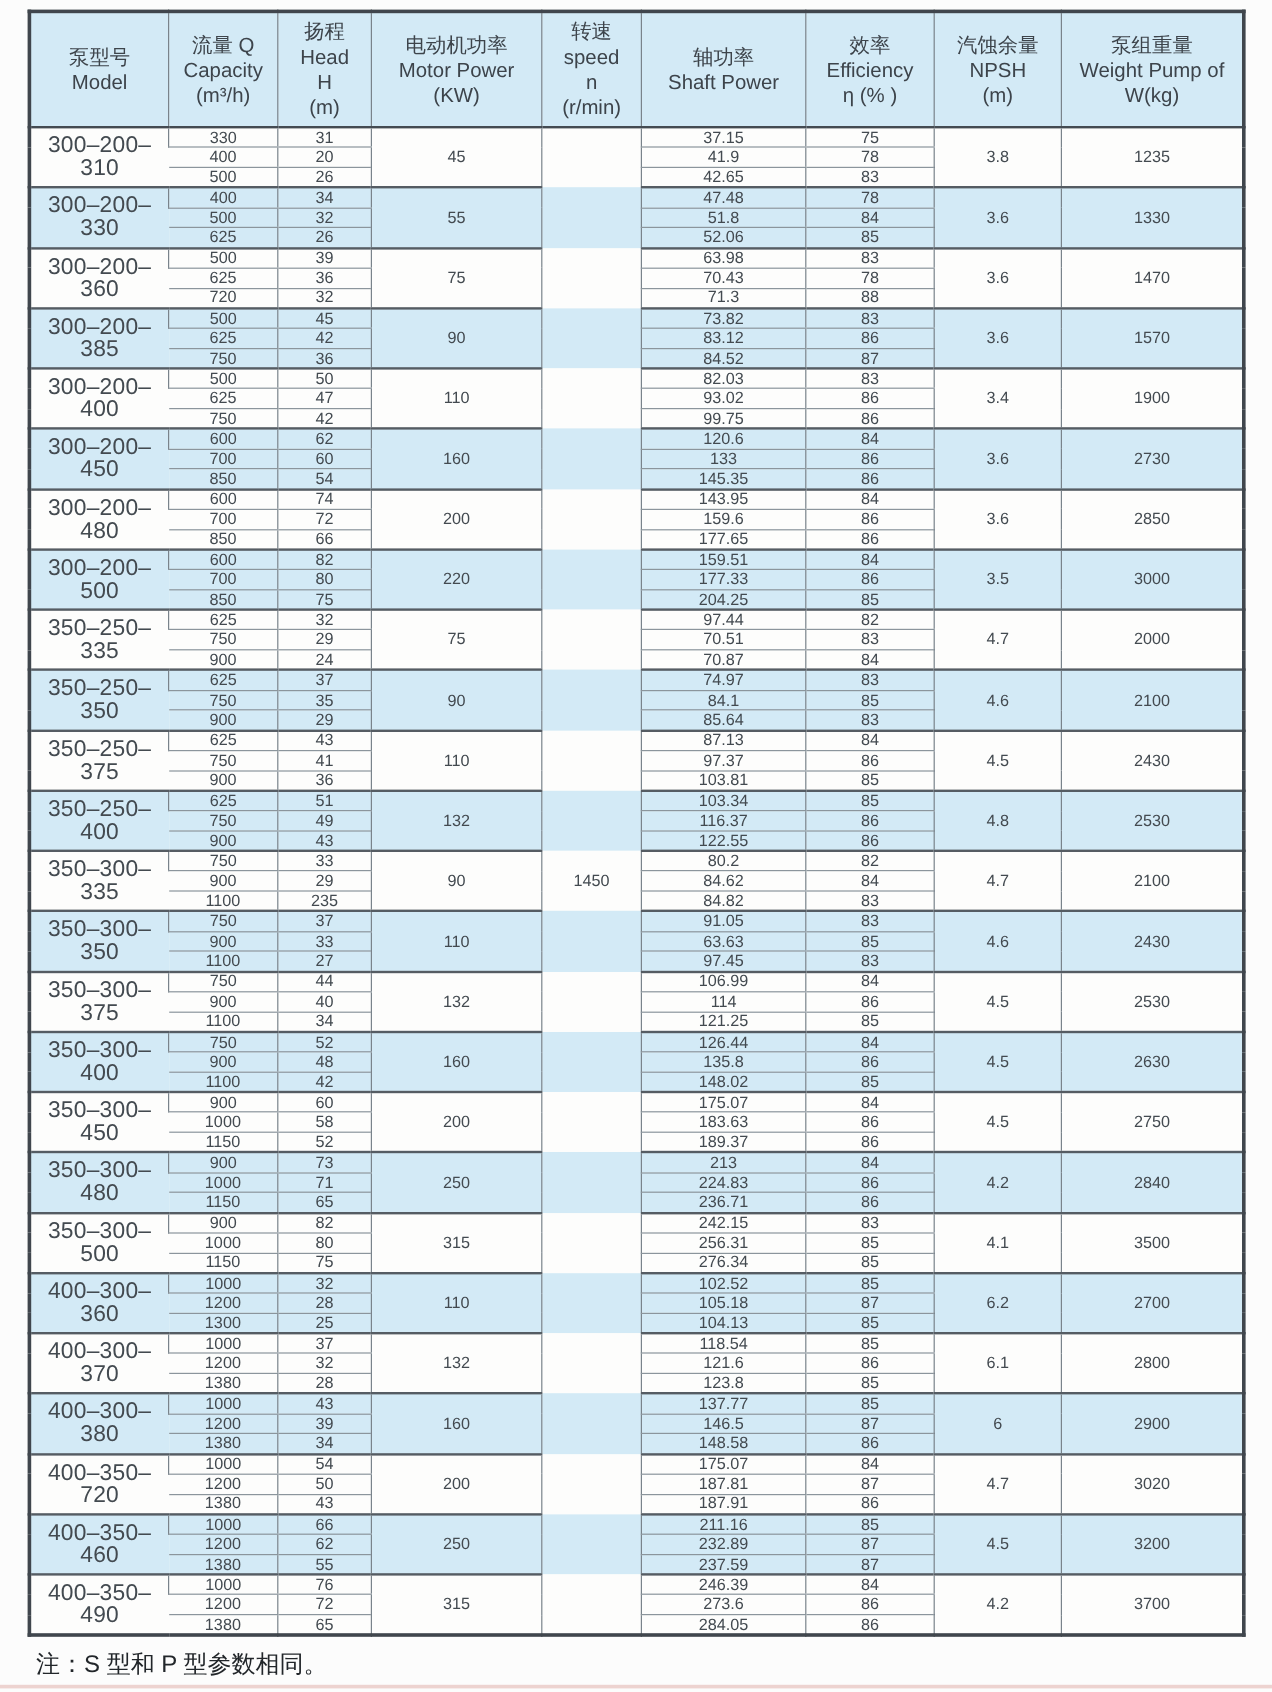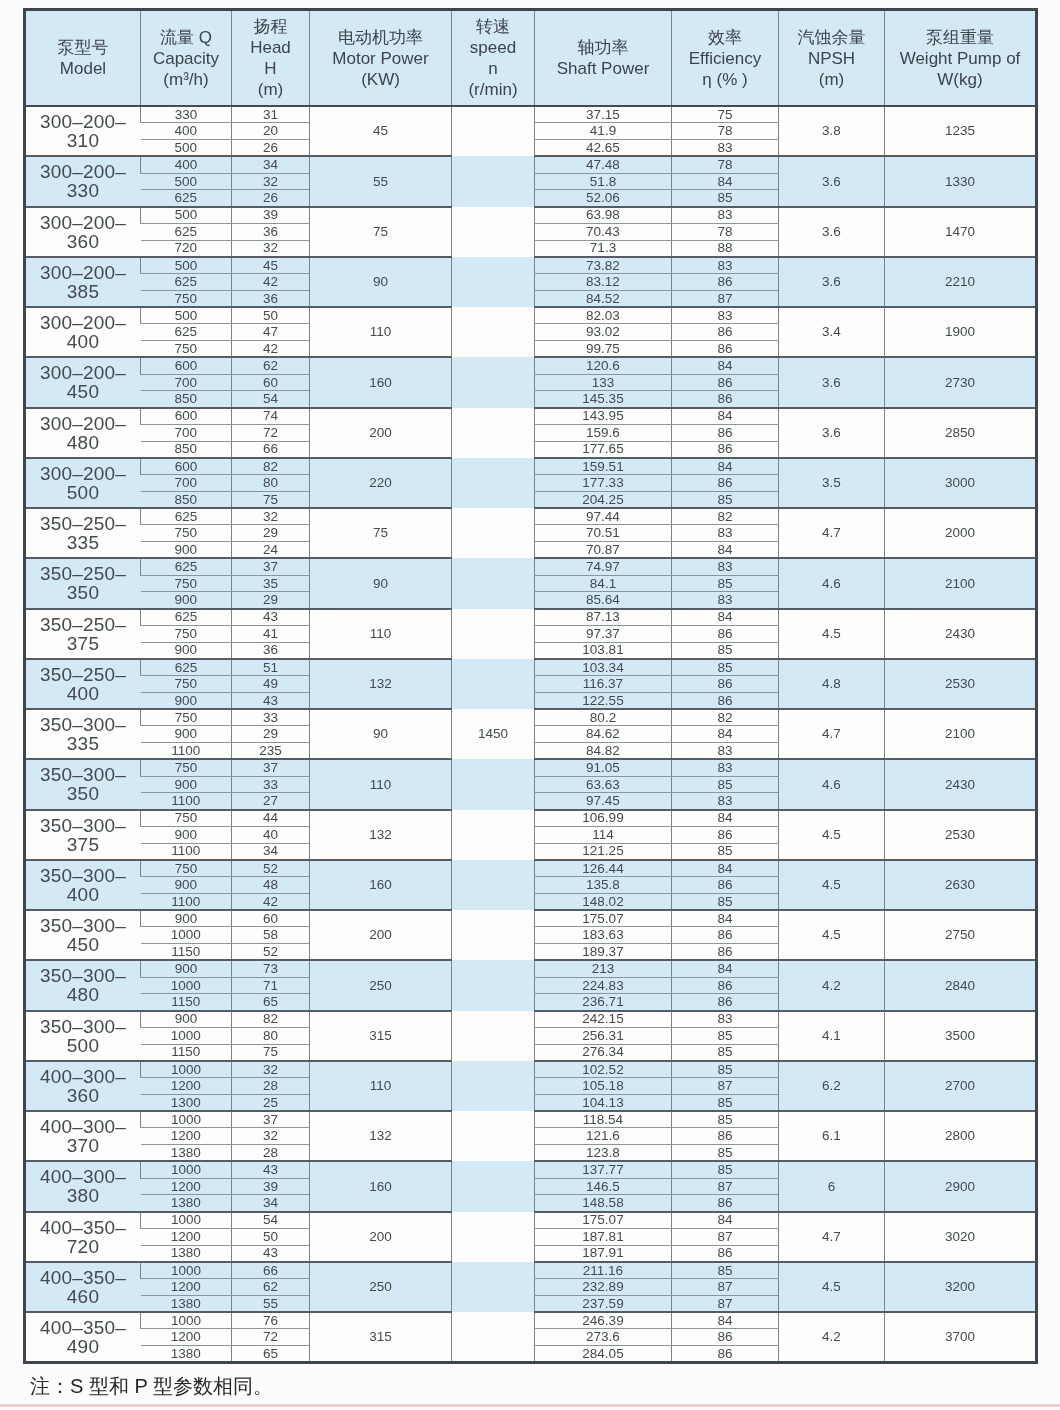--- a/index.html
+++ b/index.html
@@ -175,21 +175,21 @@
         </tr>
         <tr class="band-blue">
           <td class="model span-cell" rowspan="3">300–200–385</td>
           <td class="num">500</td>
           <td class="num">45</td>
           <td class="span-cell" rowspan="3">90</td>
           <td class="speed" rowspan="3"></td>
           <td class="num">73.82</td>
           <td class="num">83</td>
           <td class="span-cell" rowspan="3">3.6</td>
-          <td class="span-cell" rowspan="3">2210</td>
+          <td class="span-cell" rowspan="3">1570</td>
         </tr>
         <tr class="band-blue">
           <td class="num">625</td>
           <td class="num">42</td>
           <td class="num">83.12</td>
           <td class="num">86</td>
         </tr>
         <tr class="band-blue group-end">
           <td class="num">750</td>
           <td class="num">36</td>

